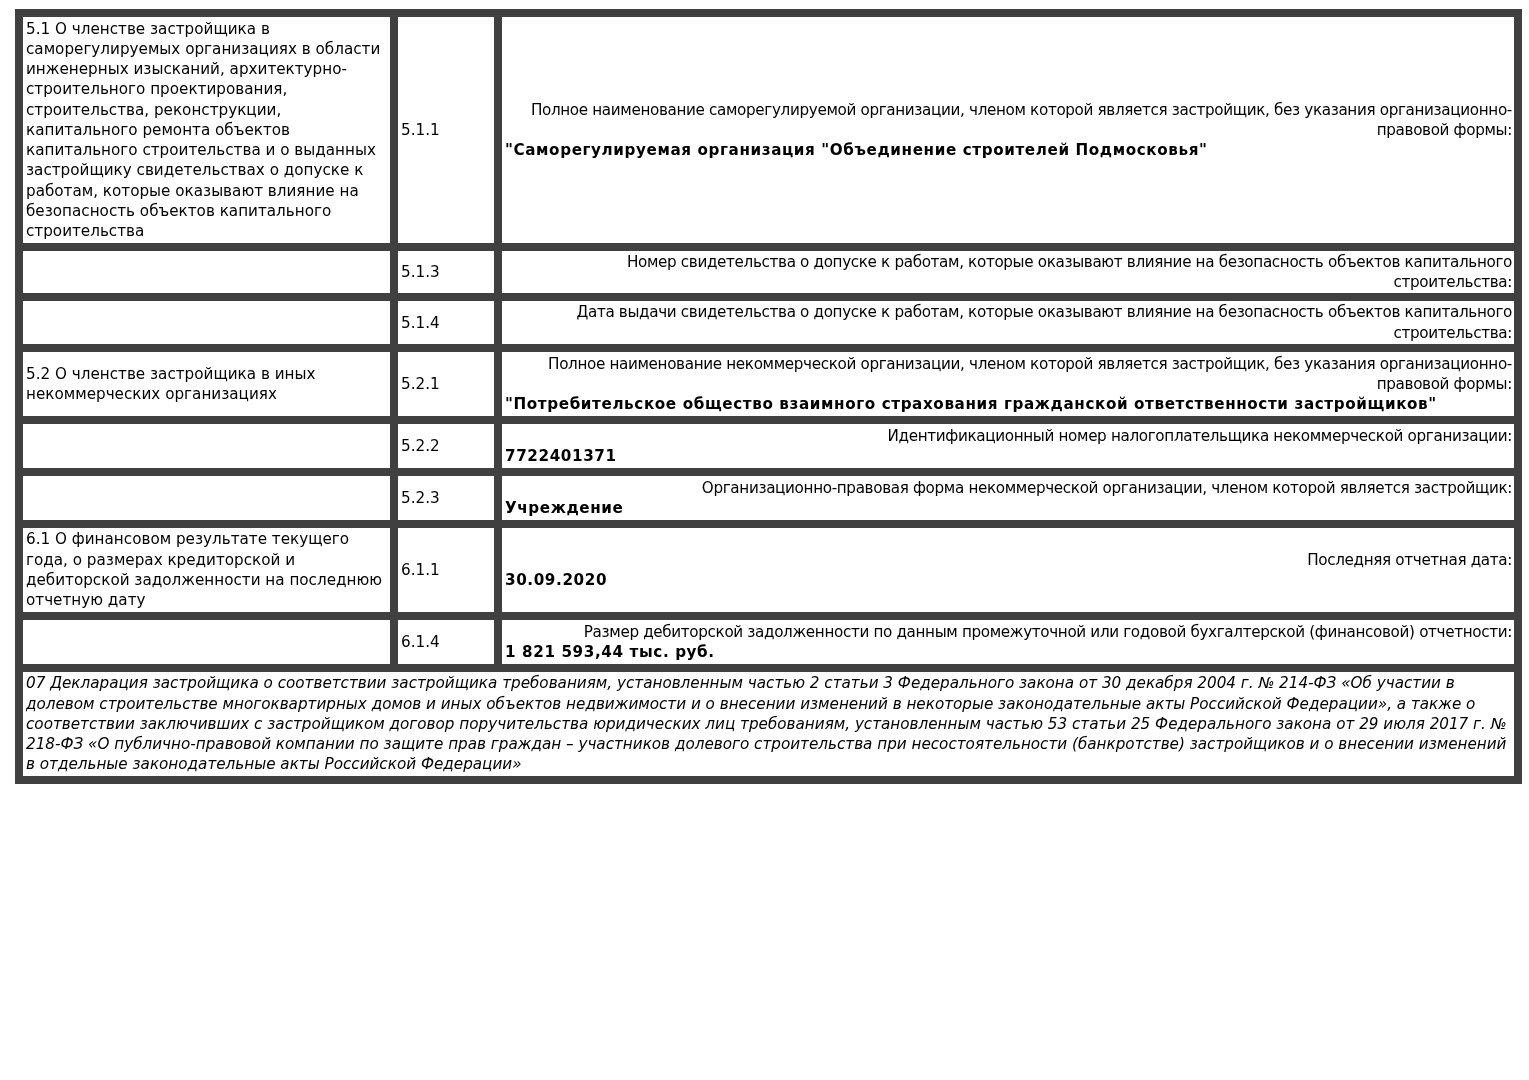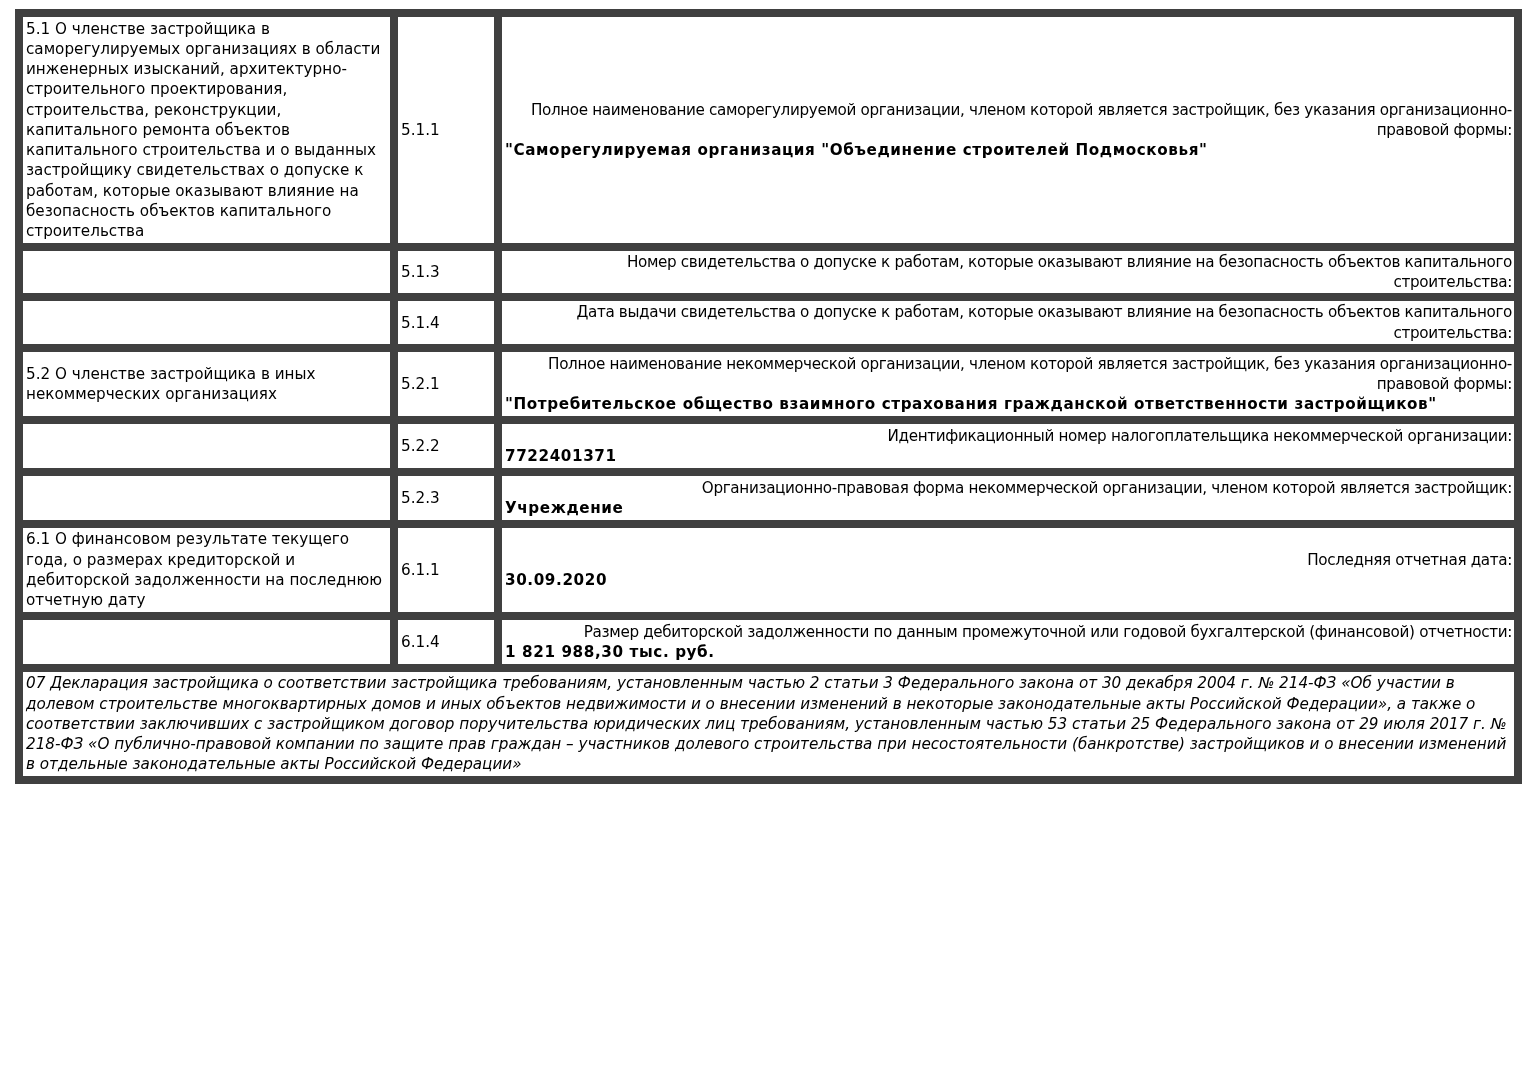--- a/index.html
+++ b/index.html
@@ -109,21 +109,21 @@
     </td>
   </tr>
 
 
 
   <tr class="row-614">
     <td></td>
     <td class="code">6.1.4</td>
     <td>
       <span class="desc">Размер дебиторской задолженности по данным промежуточной или годовой бухгалтерской (финансовой) отчетности:</span>
-      <span class="val">1 821 988,30 тыс. руб.</span>
+      <span class="val">1 821 593,44 тыс. руб.</span>
     </td>
   </tr>
 
   <tr class="row-07">
     <td colspan="3">07 Декларация застройщика о соответствии застройщика требованиям, установленным частью 2 статьи 3 Федерального закона от 30 декабря 2004 г. № 214-ФЗ «Об участии в долевом строительстве многоквартирных домов и иных объектов недвижимости и о внесении изменений в некоторые законодательные акты Российской Федерации», а также о соответствии заключивших с застройщиком договор поручительства юридических лиц требованиям, установленным частью 53 статьи 25 Федерального закона от 29 июля 2017 г. № 218-ФЗ «О публично-правовой компании по защите прав граждан – участников долевого строительства при несостоятельности (банкротстве) застройщиков и о внесении изменений в отдельные законодательные акты Российской Федерации»</td>
   </tr>
 </tbody>
   </table>
 
 </body></html>

